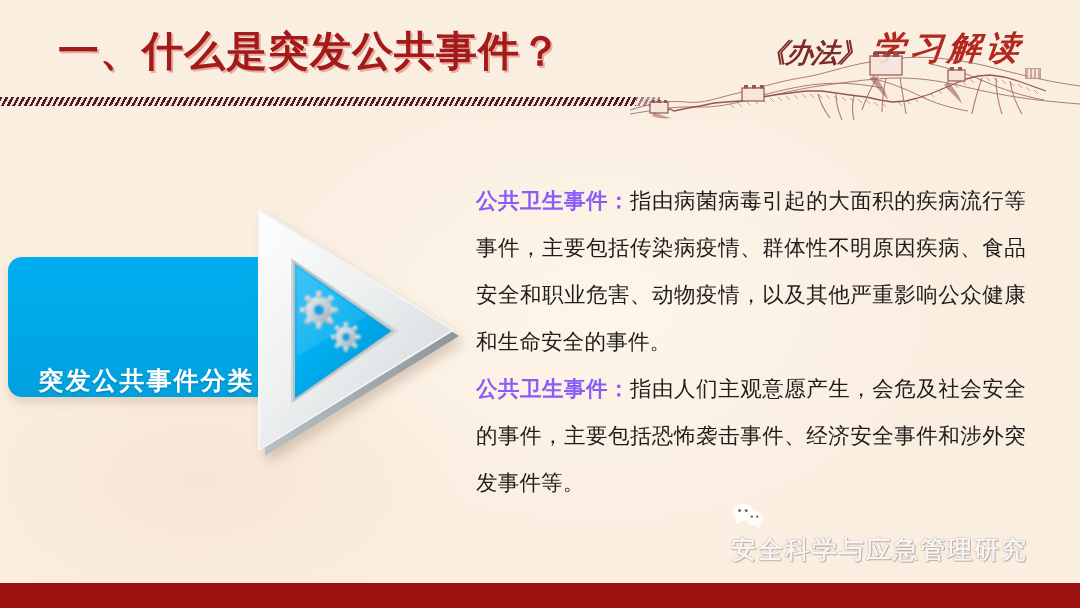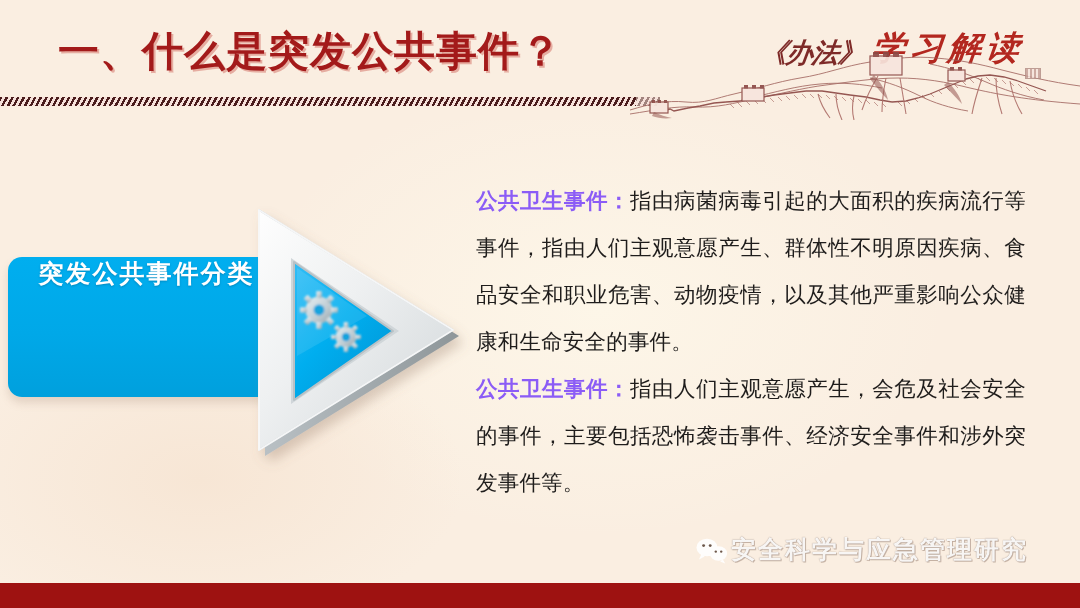--- a/index.html
+++ b/index.html
@@ -131,21 +131,21 @@
   .blue-chip {
     position: absolute;
     left: 8px;
     top: 257px;
     width: 265px;
     height: 140px;
     background: linear-gradient(180deg, #00aeef 0%, #00a8e8 55%, #00a0dd 100%);
     border-radius: 14px;
     box-shadow: 0 6px 9px rgba(150,120,100,0.22);
     display: flex;
-    align-items: flex-start;
+    align-items: flex-end;
     justify-content: center;
   }
   .blue-chip-label {
     color: #ffffff;
     font-size: 25px;
     font-weight: bold;
     letter-spacing: 2px;
     text-shadow: 0 1px 2px rgba(0,70,105,0.35);
     white-space: nowrap;
     padding-left: 12px;
@@ -180,22 +180,23 @@
     font-weight: bold;
     color: #8b5cf6;
   }
 
   
   .watermark {
     position: absolute;
     right: 52px;
     bottom: 42px;
     display: flex;
-    align-items: flex-end;
+    align-items: flex-start;
     gap: 2px;
+    flex-direction: column;
   }
   .wechat-icon { width: 34px; height: 30px; display: block; }
   .watermark-text {
     font-size: 25px;
     font-weight: bold;
     letter-spacing: 2px;
     color: rgba(255,255,255,0.93);
     text-shadow:
       0 0 1px rgba(120,95,80,0.85),
       1px 1px 0 rgba(150,125,110,0.45);
@@ -382,21 +383,21 @@
             </g>
           </g>
           <circle cx="0" cy="0" r="4.2" fill="#12a3dd"></circle>
         </g>
       </g>
     </svg>
   </div>
 
   <div class="body-copy">
     <p class="para">
-      <span class="lead">公共卫生事件：</span><span>指由病菌病毒引起的大面积的疾病流行等事件，指由人们主观意愿产生、群体性不明原因疾病、食品安全和职业危害、动物疫情，以及其他严重影响公众健康和生命安全的事件。</span>
+      <span class="lead">公共卫生事件：</span><span>指由病菌病毒引起的大面积的疾病流行等事件，主要包括传染病疫情、群体性不明原因疾病、食品安全和职业危害、动物疫情，以及其他严重影响公众健康和生命安全的事件。</span>
     </p>
     <p class="para">
       <span class="lead">公共卫生事件：</span><span>指由人们主观意愿产生，会危及社会安全的事件，主要包括恐怖袭击事件、经济安全事件和涉外突发事件等。</span>
     </p>
   </div>
 
   <div class="watermark">
     <svg class="wechat-icon" viewBox="0 0 34 30">
       <g fill="#ffffff" opacity="0.92">
         <ellipse cx="12" cy="11.5" rx="10.5" ry="8.8"></ellipse>

